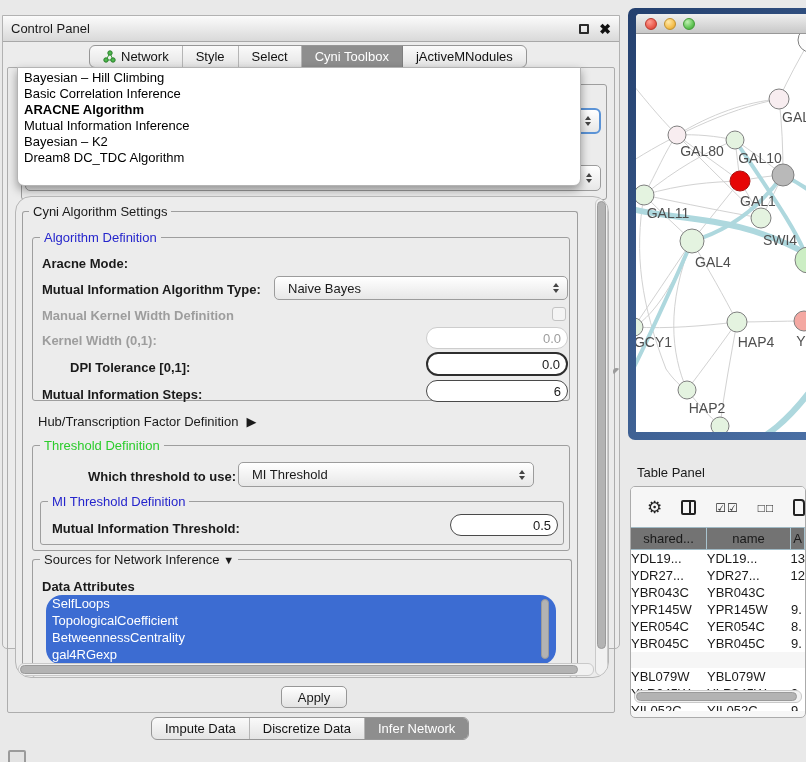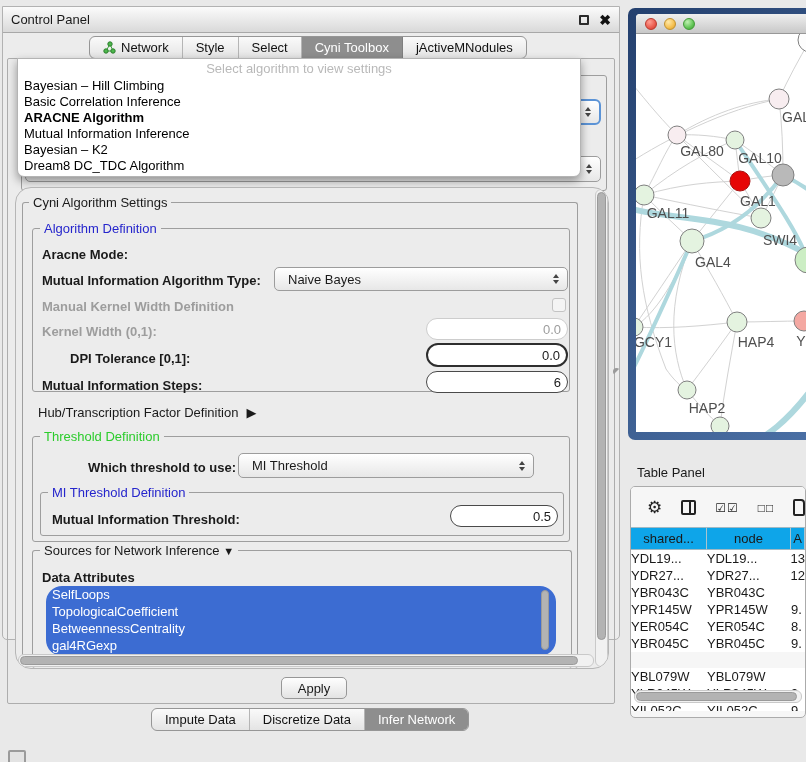--- a/index.html
+++ b/index.html
@@ -57,31 +57,31 @@
   .net-inner { background:#fff; border-radius:4px 0 0 0; overflow:hidden; }
   .net-title { background:linear-gradient(#efefef,#c8c8c8); border-bottom:1px solid #989898; display:flex; align-items:center; padding-left:9px; }
   .light { width:12px; height:12px; border-radius:50%; margin-right:7px; }
   .light.red { background:radial-gradient(circle at 35% 30%, #ff9e92, #ea5b4e 60%, #c9372b); border:1px solid #b9382d;}
   .light.yellow { background:radial-gradient(circle at 35% 30%, #ffe9a8, #f5bf4f 60%, #d59a2b); border:1px solid #c0912f;}
   .light.green { background:radial-gradient(circle at 35% 30%, #c0f0b2, #62c556 60%, #3f9c35); border:1px solid #429a37;}
 
   
   .tbl-box { background:#f6f6f6; border:1px solid #ababab; border-radius:5px; overflow:hidden; }
   .tbl-toolbar { display:flex; align-items:center; gap:19px; padding:10px 0 9px 16px; background:#f6f6f6; color:#222; }
-  .th-cell { background:#0ea5e9; border-top:1px solid #9fb9c4; border-bottom:1px solid #9fb9c4; border-right:1px solid #a9c4cf; display:flex; align-items:center; justify-content:center; }
+  .th-cell { background:#737373; border-top:1px solid #9fb9c4; border-bottom:1px solid #9fb9c4; border-right:1px solid #a9c4cf; display:flex; align-items:center; justify-content:center; }
   .td { height:17px; line-height:17px; background:#fff; padding-left:0; white-space:nowrap; }
   .colicon { width:18px; height:15px; border:2px solid #222; border-radius:2px; position:relative; }
   .colicon:before { content:""; position:absolute; left:50%; top:0; bottom:0; width:2px; background:#222; }
   .docicon { width:14px; height:17px; border:2px solid #222; border-radius:2px 4px 2px 2px; }
   svg text { font-family:"Liberation Sans",sans-serif; }
 </style>
 </head>
 <body>
 
-<div class="abs panel" style="left:2px;top:6px;width:618px;height:634px;">
+<div class="abs panel" style="left:2px;top:15px;width:618px;height:634px;">
   <div class="titlebar" style="height:26px;">
     <div class="ttl">Control Panel</div>
     <div class="float-ic"></div>
     <div class="close-ic">✖</div>
   </div>
 
   <div class="abs" style="left:4px;top:51px;width:608px;height:646px;border:1px solid #adadad;border-radius:2px;"></div>
 
   <div class="abs tabgroup" style="left:86px;top:29px;">
     <div class="tab">
@@ -112,21 +112,20 @@
   <div class="abs gbox" style="left:18px;top:68px;width:586px;height:116px;"></div>
   <div class="abs combo" style="left:300px;top:92px;width:298px;height:26px;border:2px solid #5b93d6;border-radius:6px;">
       <span class="arrows"></span>
     </div>
   <div class="abs combo" style="left:22px;top:149px;width:576px;height:26px;">
     <span class="dis">gal-filtered sif default node</span>
     <span class="arrows"></span>
   </div>
 
   <div class="abs popup" style="left:14px;top:51px;width:564px;height:119px;">
-    <div class="hdr">Select algorithm to view settings</div>
     <div class="itm">Bayesian – Hill Climbing</div>
     <div class="itm">Basic Correlation Inference</div>
     <div class="itm bold">ARACNE Algorithm</div>
     <div class="itm">Mutual Information Inference</div>
     <div class="itm">Bayesian – K2</div>
     <div class="itm">Dream8 DC_TDC Algorithm</div>
   </div>
 
   <div class="abs" style="left:12px;top:180px;width:594px;height:482px;border:1px solid #b6b6b6;background:#ececec;overflow:hidden;">
 
@@ -320,21 +319,21 @@
 <div class="abs tbl-box" style="left:630px;top:486px;width:176px;height:232px;">
   <div class="tbl-toolbar">
     <span style="font-size:17px;">⚙</span>
     <span class="colicon"></span>
     <span style="font-size:12px;letter-spacing:1px;">☑☑</span>
     <span style="font-size:12px;letter-spacing:1px;">□□</span>
     <span class="docicon"></span>
   </div>
   <div style="display:flex;height:23px;">
     <div class="th-cell" style="width:76px;">shared...</div>
-    <div class="th-cell" style="width:84px;">node</div>
+    <div class="th-cell" style="width:84px;">name</div>
     <div class="th-cell" style="flex:1;">A</div>
   </div>
   <div>
     <div style="display:flex;">
       <div class="td" style="width:76px;">YDL19...</div>
       <div class="td" style="width:84px;">YDL19...</div>
       <div class="td" style="flex:1;">13</div>
     </div>
     <div style="display:flex;">
       <div class="td" style="width:76px;">YDR27...</div>

